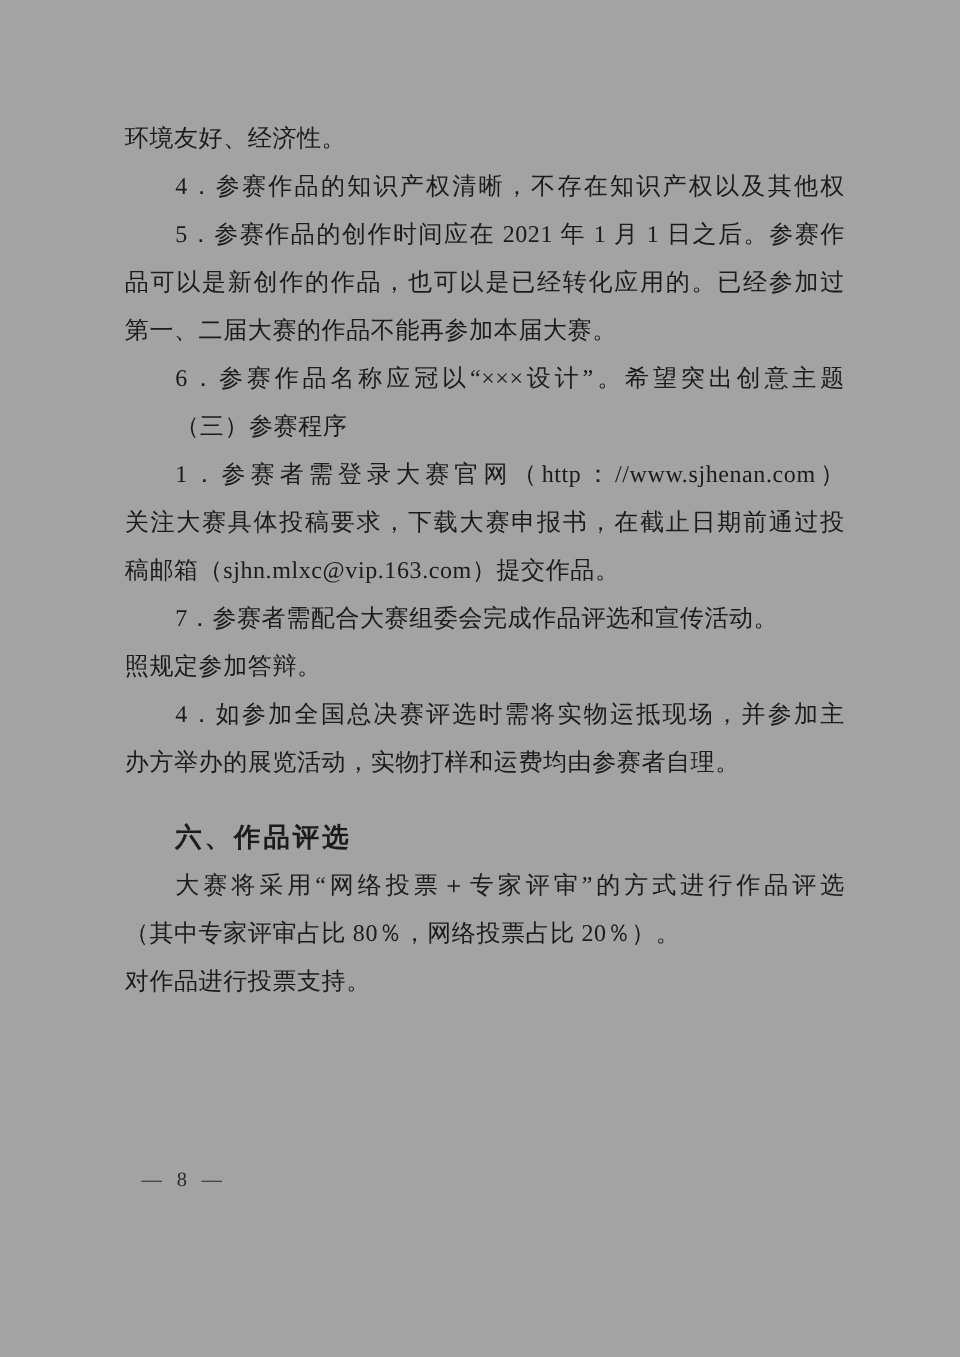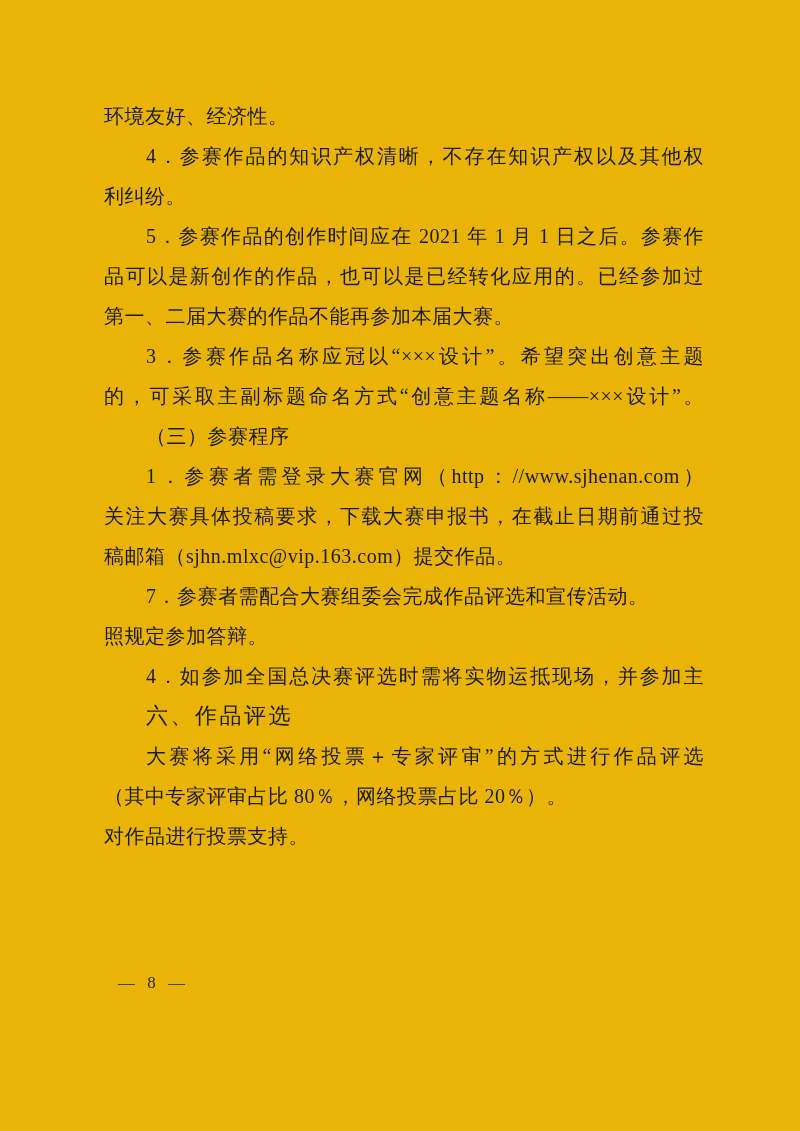--- a/index.html
+++ b/index.html
@@ -8,21 +8,21 @@
     height: 1131px;
     background: #ffffff;
     font-family: "Liberation Serif", "DejaVu Serif", serif;
     color: #1b1b1b;
     overflow: hidden;
   }
   .page {
     position: relative;
     width: 800px;
     height: 1131px;
-    background: #eab308;
+    background: #a3a3a3;
   }
   .doc-body {
     position: absolute;
     left: 104px;
     top: 96px;
     width: 600px;
   }
   .line {
     height: 40px;
     line-height: 40px;
@@ -34,23 +34,24 @@
   .line.justify {
     white-space: normal;
     text-align: justify;
     text-align-last: justify;
     text-justify: inter-character;
     overflow: hidden;
   }
   .line.indent { padding-left: 42px; }
   .line.heading {
     font-family: "Liberation Sans", "DejaVu Sans", sans-serif;
-    font-weight: normal;
+    font-weight: bold;
     font-size: 22px;
     letter-spacing: 2.5px;
+    margin-top: 22px;
   }
   .footer-pagenum {
     position: absolute;
     left: 118px;
     top: 968px;
     height: 30px;
     line-height: 30px;
     font-size: 17px;
     letter-spacing: 4px;
     color: #2a2a2a;
@@ -58,33 +59,32 @@
 </style>
 </head>
 <body>
 
 <div class="page">
 
   <div class="doc-body">
 
   <div class="line">环境友好、经济性。</div>
       <div class="line indent justify">4．参赛作品的知识产权清晰，不存在知识产权以及其他权</div>
-      <div class="line">利纠纷。</div>
       <div class="line indent justify">5．参赛作品的创作时间应在 2021 年 1 月 1 日之后。参赛作</div>
       <div class="line justify">品可以是新创作的作品，也可以是已经转化应用的。已经参加过</div>
       <div class="line">第一、二届大赛的作品不能再参加本届大赛。</div>
-      <div class="line indent justify">3．参赛作品名称应冠以“×××设计”。希望突出创意主题</div>
-      <div class="line justify">的，可采取主副标题命名方式“创意主题名称——×××设计”。</div>
+      <div class="line indent justify">6．参赛作品名称应冠以“×××设计”。希望突出创意主题</div>
       <div class="line indent">（三）参赛程序</div>
       <div class="line indent justify">1．参赛者需登录大赛官网（http：//www.sjhenan.com）</div>
       <div class="line justify">关注大赛具体投稿要求，下载大赛申报书，在截止日期前通过投</div>
       <div class="line">稿邮箱（sjhn.mlxc@vip.163.com）提交作品。</div>
       <div class="line indent">7．参赛者需配合大赛组委会完成作品评选和宣传活动。</div>
       <div class="line">照规定参加答辩。</div>
       <div class="line indent justify">4．如参加全国总决赛评选时需将实物运抵现场，并参加主</div>
+      <div class="line">办方举办的展览活动，实物打样和运费均由参赛者自理。</div>
       <div class="line indent heading">六、作品评选</div>
       <div class="line indent justify">大赛将采用“网络投票＋专家评审”的方式进行作品评选</div>
       <div class="line">（其中专家评审占比 80％，网络投票占比 20％）。</div>
       <div class="line">对作品进行投票支持。</div>
     </div>
 
   <div class="footer-pagenum">— 8 —</div>
 
 </div>
 

